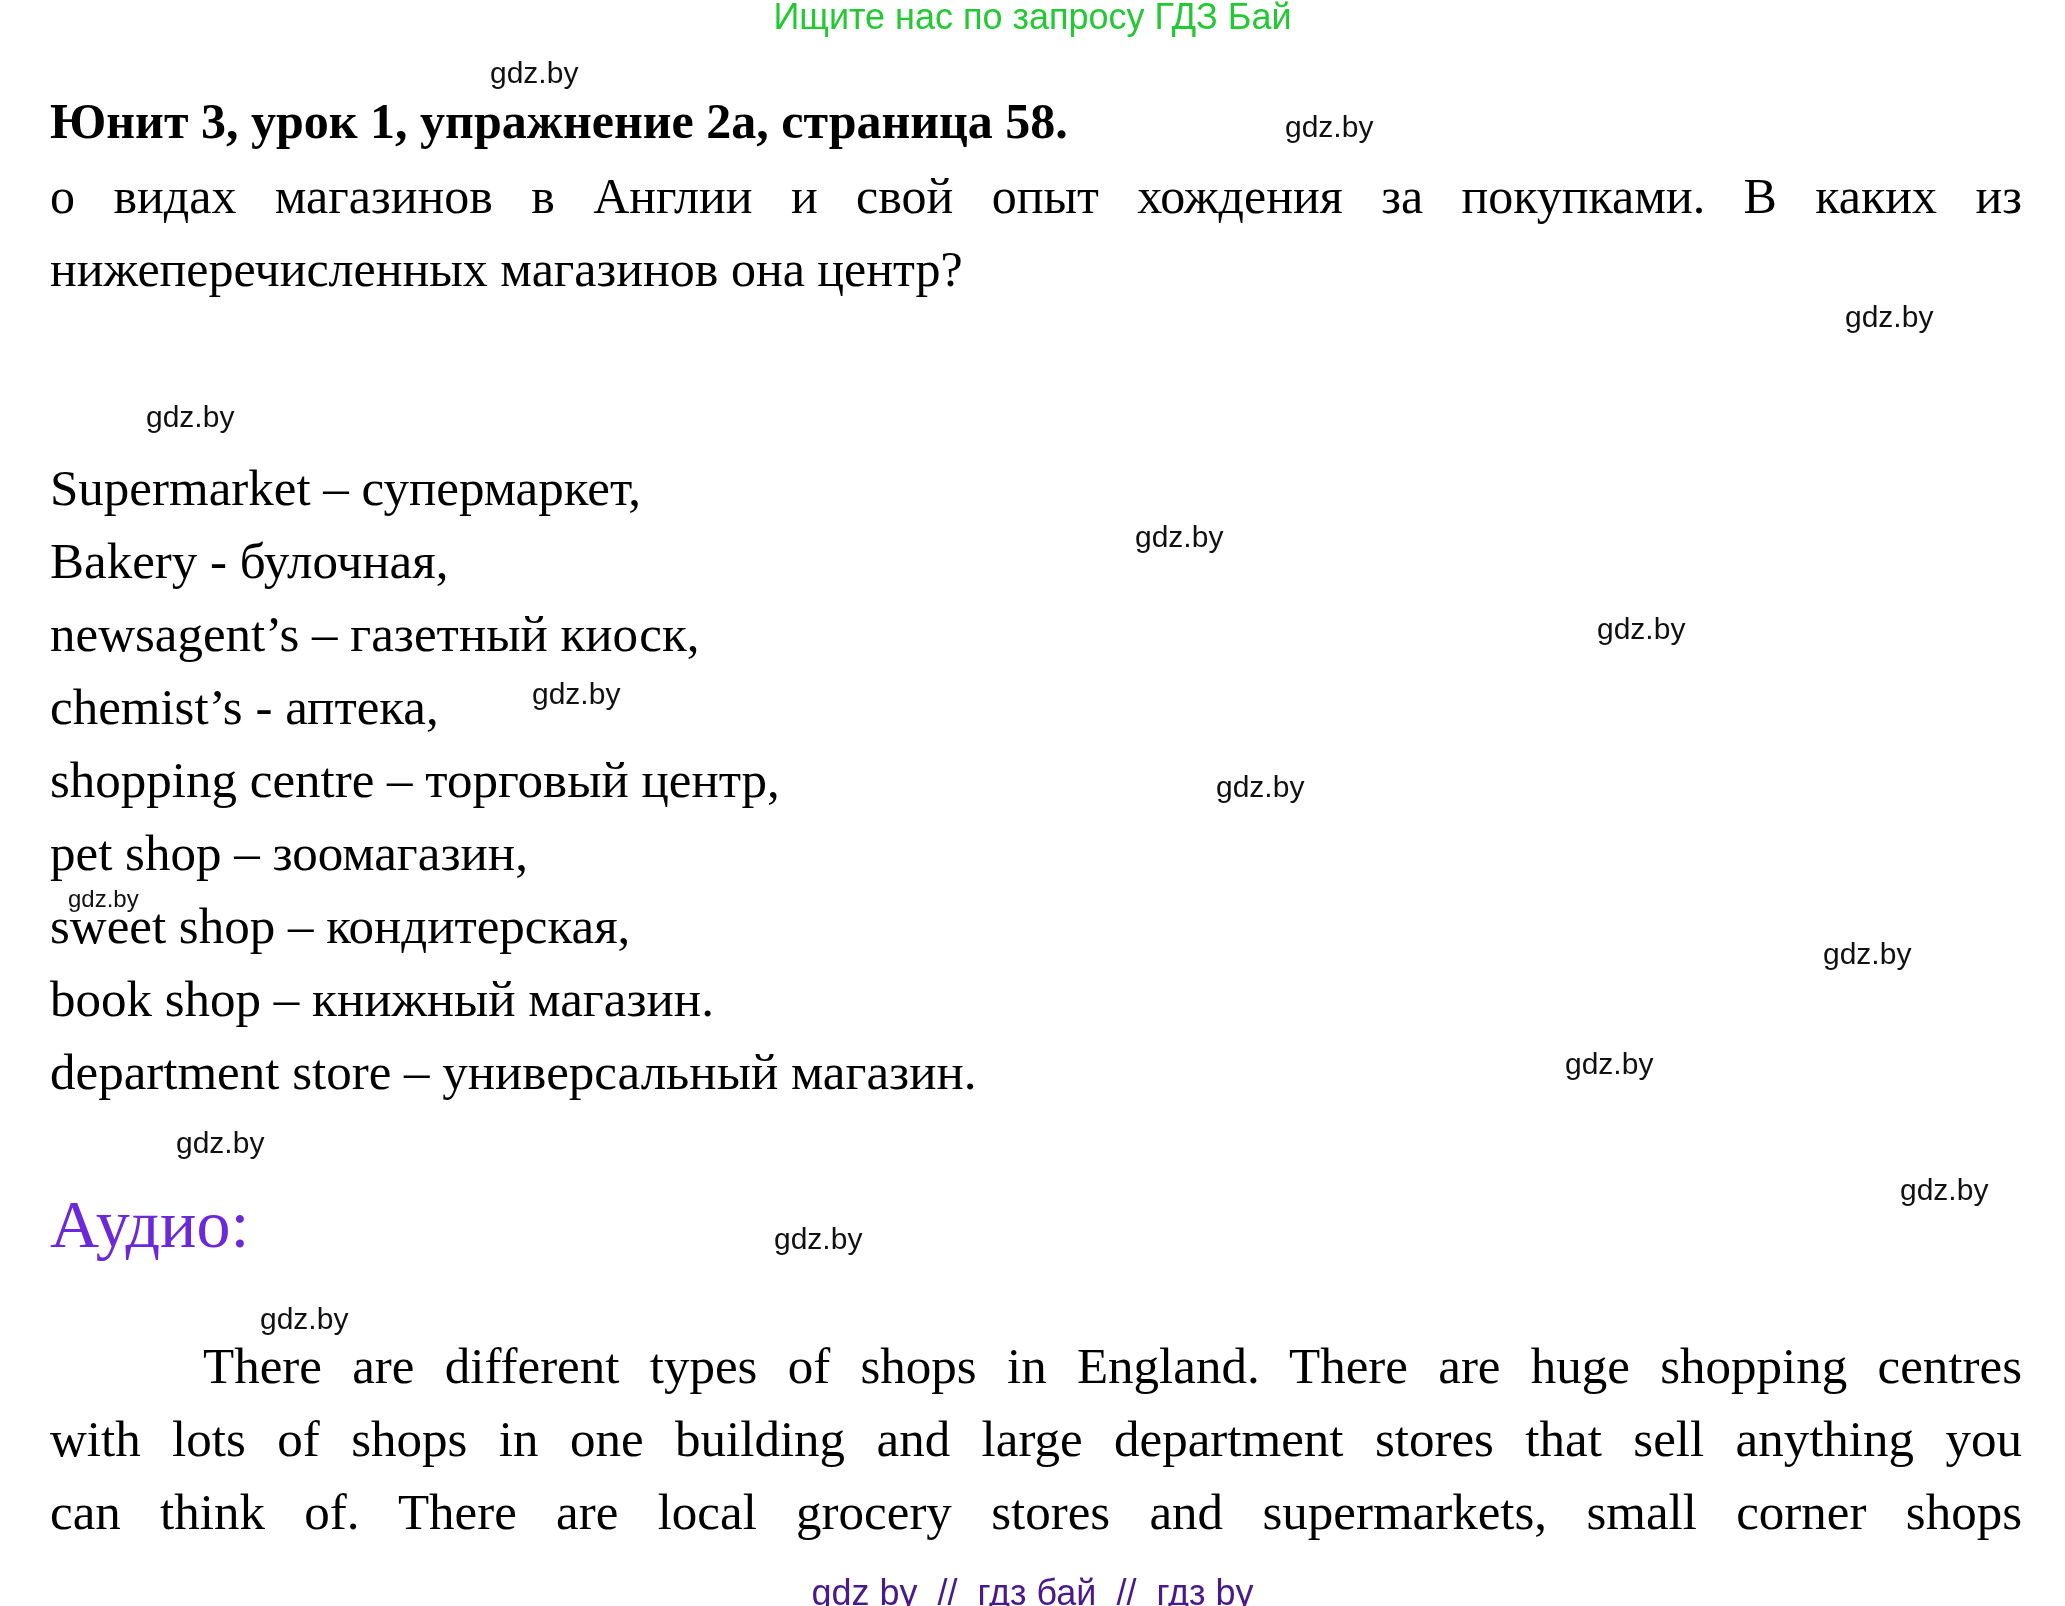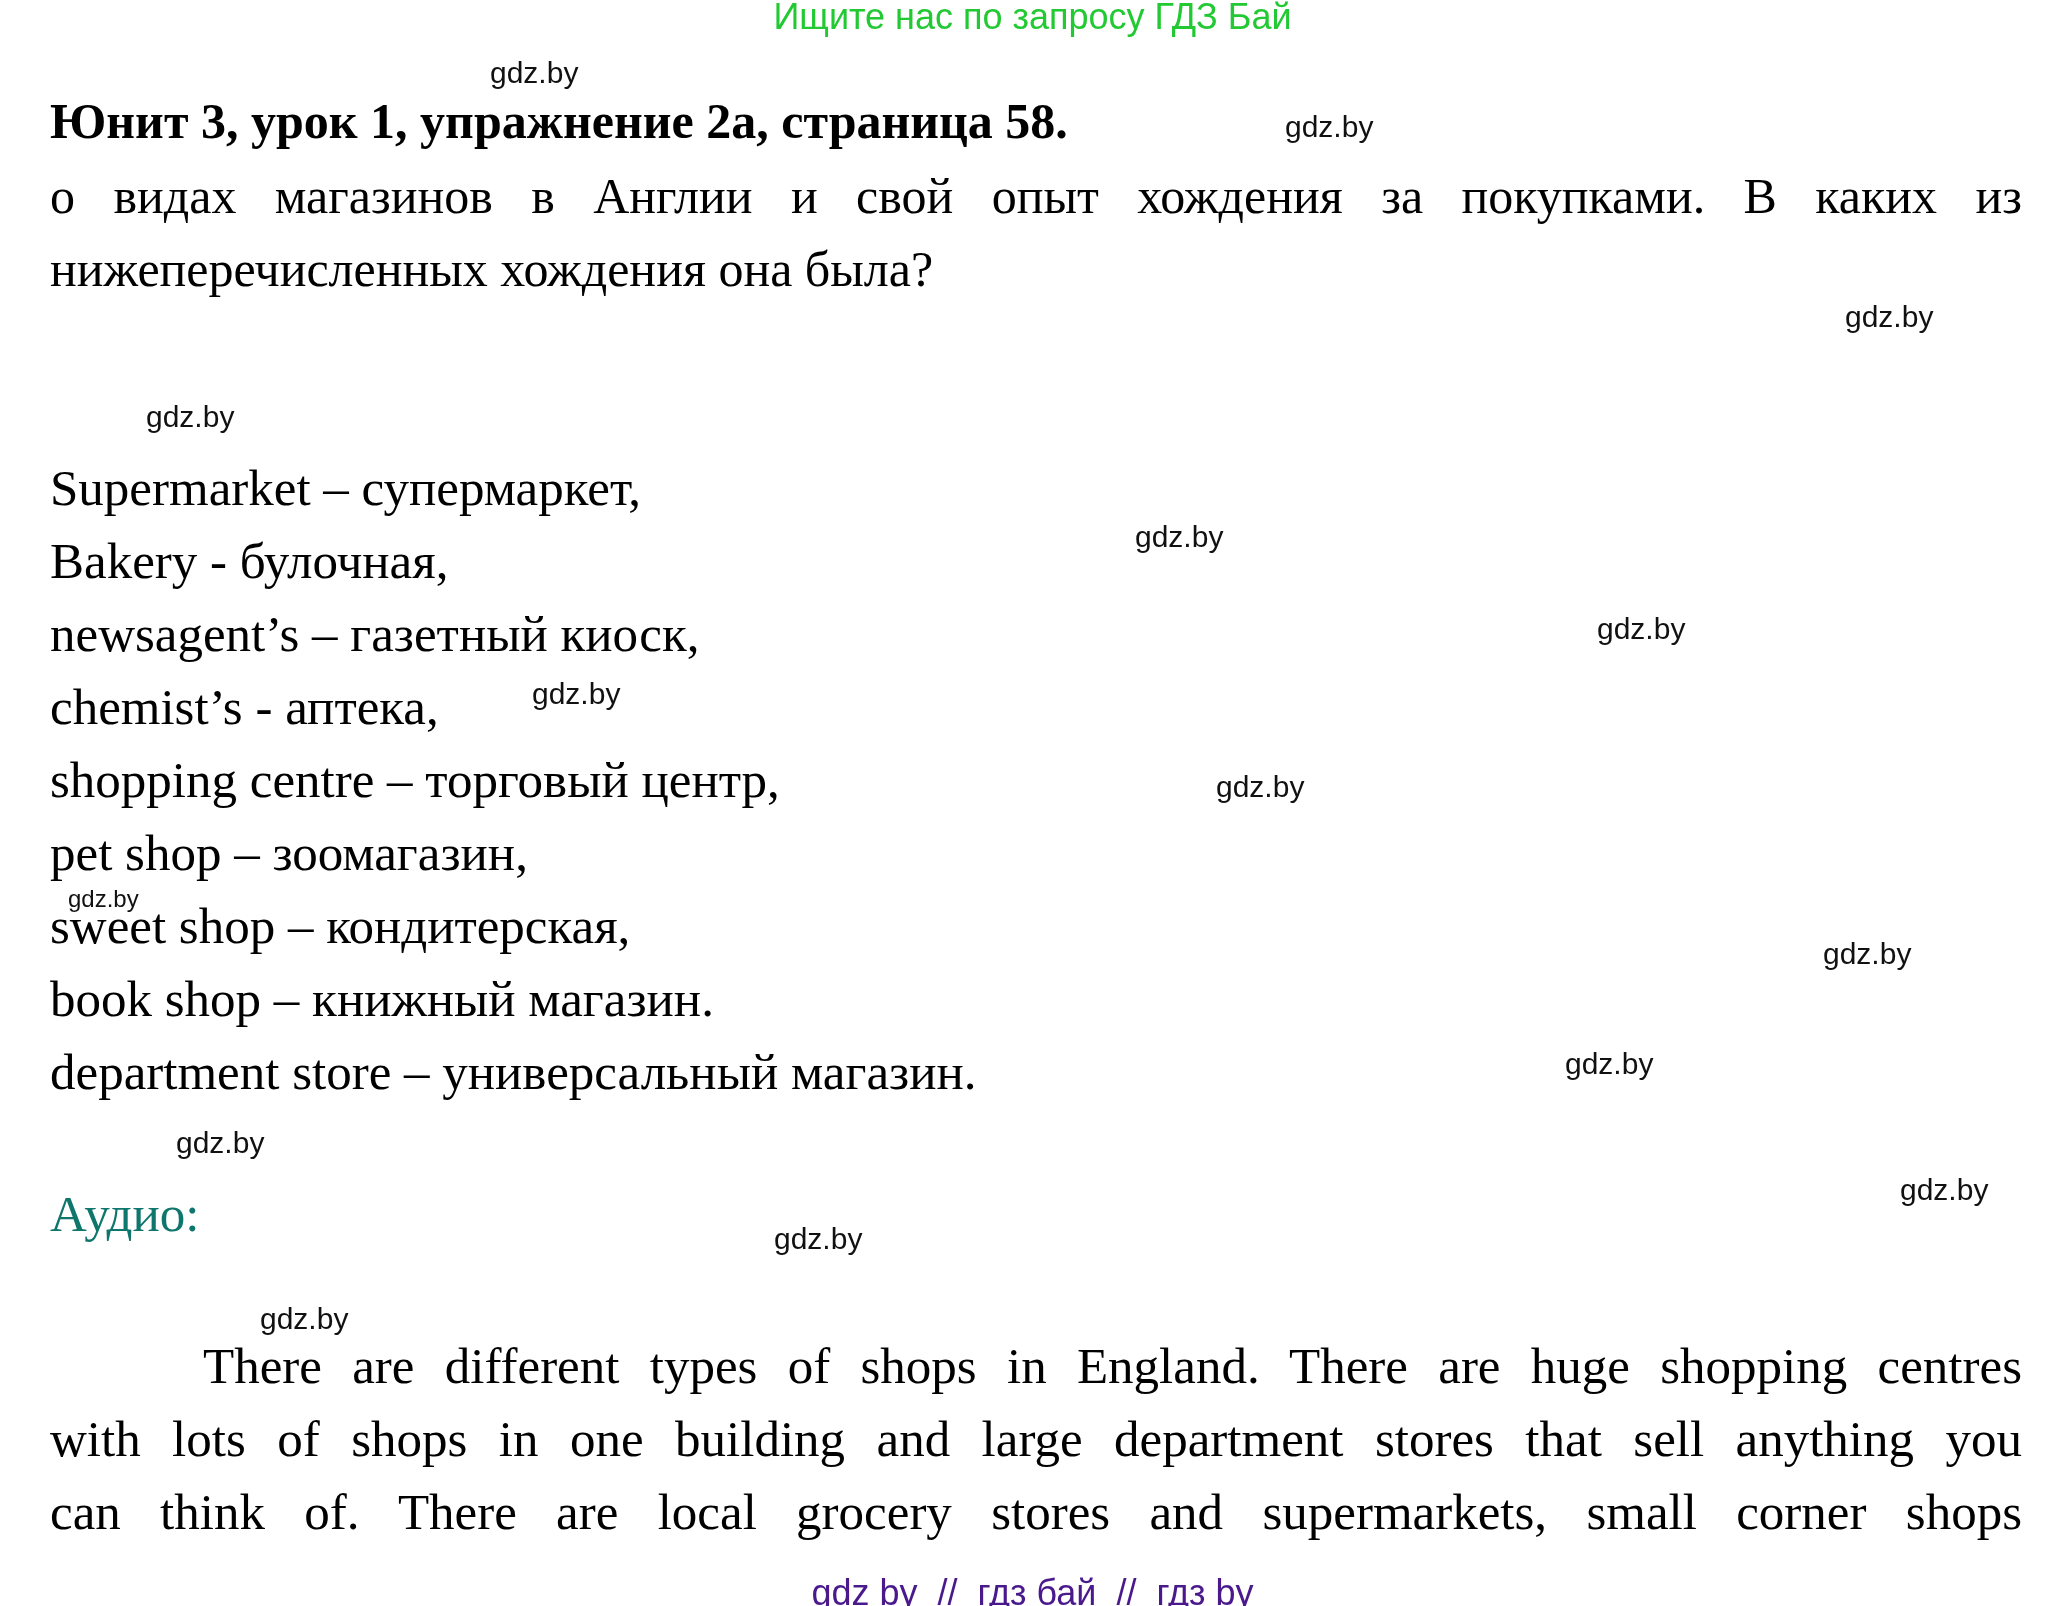--- a/index.html
+++ b/index.html
@@ -21,21 +21,21 @@
   .intro span { display: block; }
   .intro span.just { text-align: justify; text-align-last: justify; }
   .vocab {
     position: absolute; left: 50px; top: 452px;
     font-family: "Liberation Serif", serif; font-size: 51px; line-height: 73px; color: #000;
     white-space: nowrap;
   }
   .vocab div { height: 73px; }
   .audio-label {
     position: absolute; left: 50px; top: 1185px;
-    font-family: "Liberation Serif", serif; font-size: 51px; color: #0f766e;
+    font-family: "Liberation Serif", serif; font-size: 68px; color: #6d28d9;
   }
   .audio-text {
     position: absolute; left: 50px; top: 1330px; width: 1972px;
     font-family: "Liberation Serif", serif; font-size: 51px; line-height: 73px; color: #000;
   }
   .audio-text span { display: block; text-align: justify; text-align-last: justify; }
   .audio-text span.first { padding-left: 153px; }
   .wm {
     position: absolute;
     font-family: "Liberation Sans", sans-serif; font-size: 30px; color: #111;
@@ -50,21 +50,21 @@
 </style>
 </head>
 <body>
 
 <div class="banner">Ищите нас по запросу ГДЗ Бай</div>
 
 <div class="heading">Юнит 3, урок 1, упражнение 2а, страница 58.</div>
 
 <div class="intro">
   <span class="just">о видах магазинов в Англии и свой опыт хождения за покупками. В каких из</span>
-  <span>нижеперечисленных хождения она была?</span>
+  <span>нижеперечисленных магазинов она центр?</span>
 </div>
 
 <div class="vocab">
   <div>Supermarket – супермаркет,</div>
   <div>Bakery - булочная,</div>
   <div>newsagent’s – газетный киоск,</div>
   <div>chemist’s - аптека,</div>
   <div>shopping centre – торговый центр,</div>
   <div>pet shop – зоомагазин,</div>
   <div>sweet shop – кондитерская,</div>

